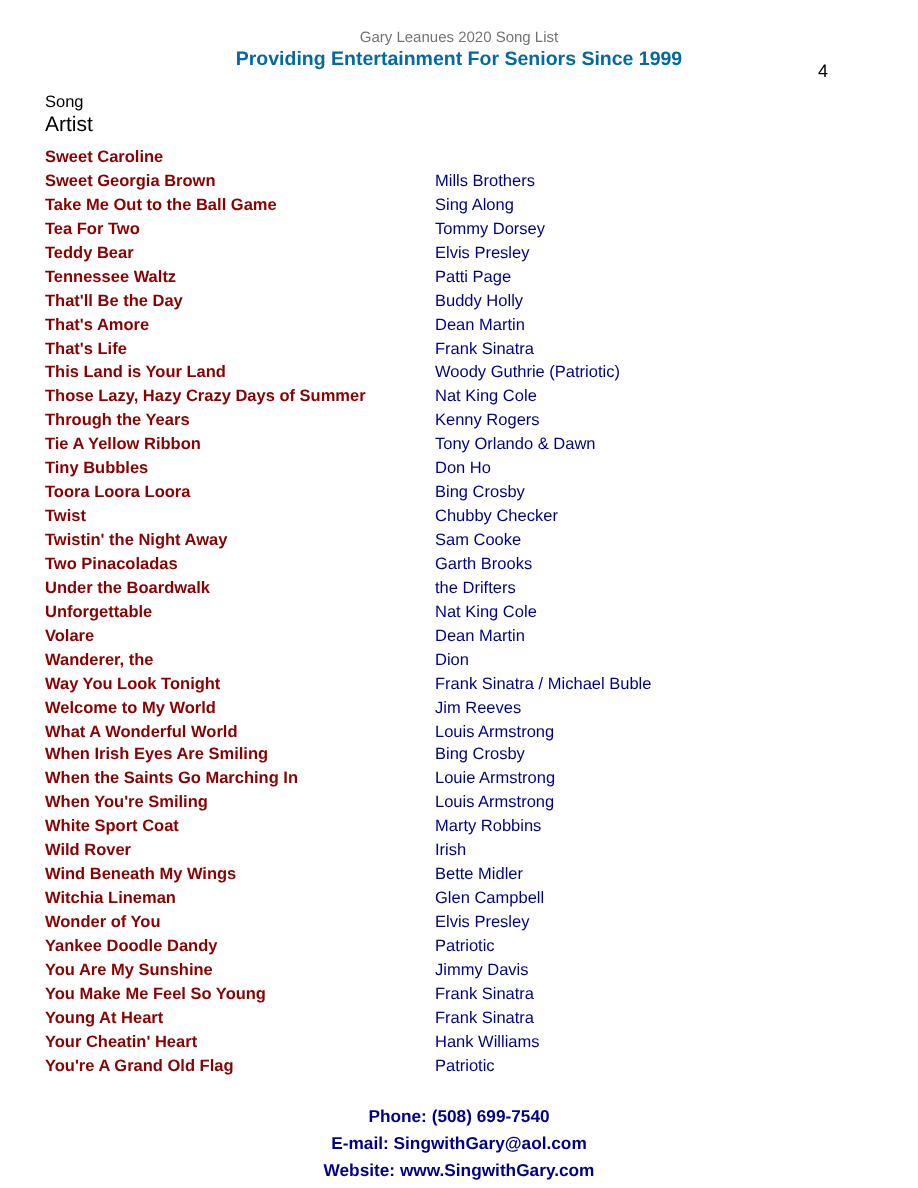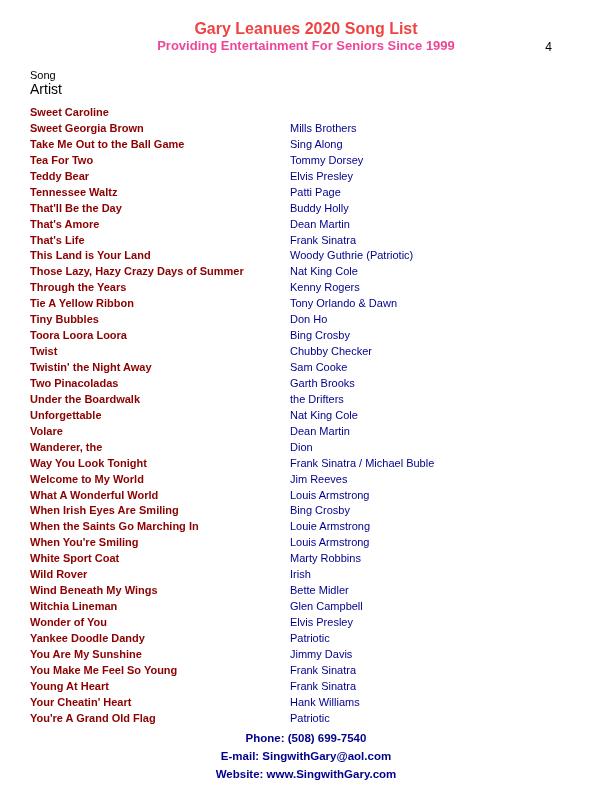--- a/index.html
+++ b/index.html
@@ -10,28 +10,28 @@
       font-family: Arial, sans-serif;
       font-size: 11px;
       color: #000;
       padding: 20px 30px;
     }
     .header {
       text-align: center;
       margin-bottom: 16px;
     }
     .header-title {
-      font-size: 16px;
-      font-weight: bold;
-      color: #ef4444;
+      font-size: 10px;
+      font-weight: normal;
+      color: #737373;
     }
     .header-subtitle {
       font-size: 13px;
       font-weight: bold;
-      color: #ec4899;
+      color: #0369a1;
     }
     .page-number {
       position: absolute;
       top: 20px;
       right: 30px;
       font-size: 12px;
     }
     .column-headers {
       display: flex;
       margin-bottom: 6px;
@@ -63,21 +63,21 @@
       font-size: 11px;
       font-weight: bold;
     }
     .song-artist {
       flex: 1;
       color: #00008B;
       font-size: 11px;
     }
     .footer {
       text-align: center;
-      margin-top: 2px;
+      margin-top: 16px;
     }
     .footer-line {
       font-size: 11.5px;
       font-weight: bold;
       color: #00008B;
       line-height: 1.6;
     }
   </style>
 </head>
 <body>

